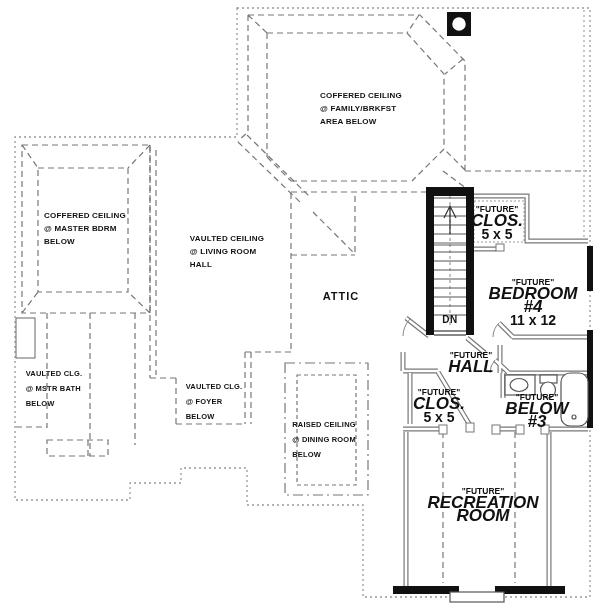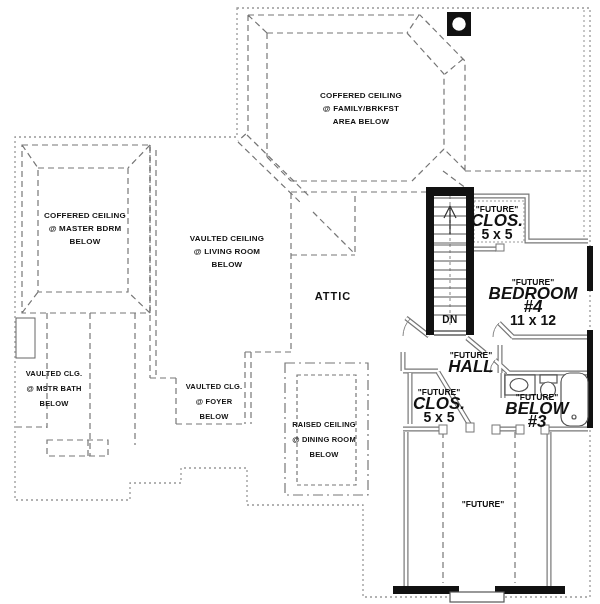--- a/index.html
+++ b/index.html
@@ -1,19 +1,19 @@
 <!DOCTYPE html>
 <html><head>
 <meta charset="utf-8">
 <style>
   html,body{margin:0;padding:0;background:#fff;}
   .stage{position:relative;width:600px;height:604px;background:#ffffff;overflow:hidden;
          font-family:"Liberation Sans",sans-serif;}
   .stage svg{position:absolute;left:0;top:0;}
-  .lbl{position:absolute;transform:translate(-50%,-50%);text-align:center;color:#111;
+  .lbl{position:absolute;transform:translate(-50%,-50%);color:#111;
        font-weight:700;white-space:pre-line;line-height:13px;font-size:8px;letter-spacing:.2px;}
   .lbl.tight{line-height:15px;font-size:7.5px;}
   .attic{font-size:11px;letter-spacing:1px;}
   .dn{font-size:10px;letter-spacing:.5px;}
   .frm{position:absolute;transform:translate(-50%,-50%);text-align:center;color:#111;}
   .frm .tag{display:block;font-weight:700;font-size:8.5px;line-height:10px;}
   .frm .nm{display:block;font-weight:700;font-size:17px;line-height:13px;font-style:italic;}
   .frm .dim{display:block;font-weight:700;font-size:14px;line-height:15px;}
 </style>
 </head>
@@ -111,32 +111,32 @@
 </svg>
 
   <div class="lbl" style="left:361px;top:108px">COFFERED CEILING
 @ FAMILY/BRKFST
 AREA BELOW</div>
   <div class="lbl" style="left:85px;top:228px">COFFERED CEILING
 @ MASTER BDRM
 BELOW</div>
   <div class="lbl" style="left:227px;top:251px">VAULTED CEILING
 @ LIVING ROOM
-BELOW</div>
+HALL</div>
   <div class="lbl tight" style="left:54px;top:388px">VAULTED CLG.
 @ MSTR BATH
 BELOW</div>
   <div class="lbl tight" style="left:214px;top:401px">VAULTED CLG.
 @ FOYER
 BELOW</div>
   <div class="lbl tight" style="left:324px;top:439px">RAISED CEILING
 @ DINING ROOM
 BELOW</div>
 
-  <div class="lbl attic" style="left:333px;top:296px">ATTIC</div>
+  <div class="lbl attic" style="left:341px;top:296px">ATTIC</div>
 
   <div class="frm" style="left:497px;top:223px">
     <span class="tag">"FUTURE"</span>
     <span class="nm">CLOS.</span>
     <span class="dim">5 x 5</span>
   </div>
 
   <div class="frm" style="left:533px;top:302px">
     <span class="tag">"FUTURE"</span>
     <span class="nm">BEDROOM #4</span>
@@ -155,17 +155,18 @@
   </div>
 
   <div class="frm" style="left:537px;top:410px">
     <span class="tag">"FUTURE"</span>
     <span class="nm">BELOW</span>
     <span class="nm">#3</span>
   </div>
 
   <div class="frm" style="left:483px;top:504px">
     <span class="tag">"FUTURE"</span>
+    <span class="nm">RECREATION ROOM</span>
   </div>
 
   <div class="lbl dn" style="left:450px;top:319px">DN</div>
 
 </div>
 
 </body></html>

